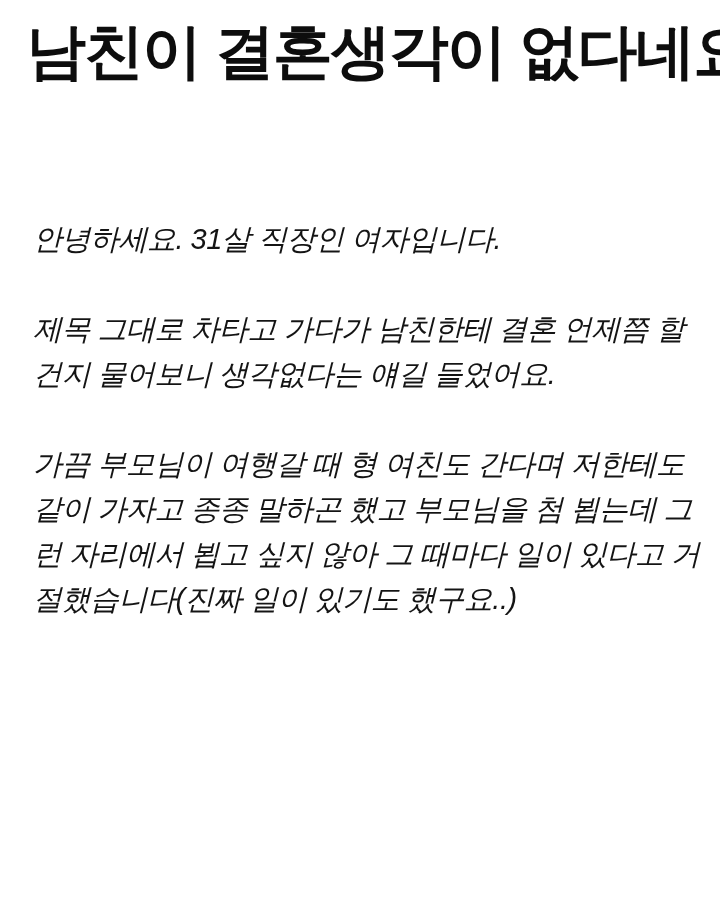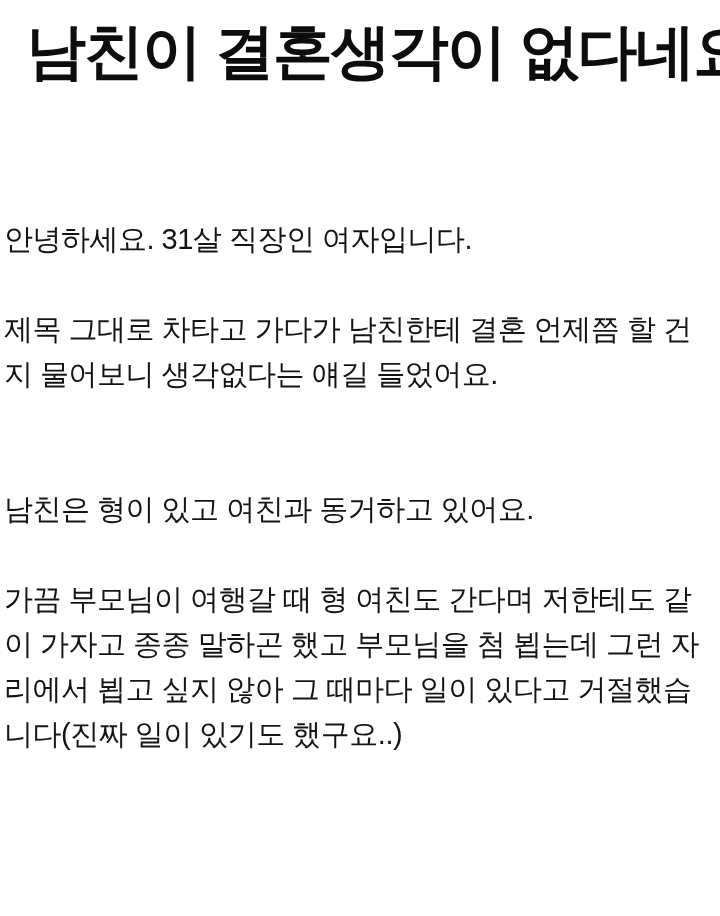--- a/index.html
+++ b/index.html
@@ -21,21 +21,22 @@
     margin: 14px 16px 0 26px;
     font-size: 60px;
     line-height: 1.25;
     font-weight: 600;
     letter-spacing: -2px;
     color: #0d0d0d;
     white-space: nowrap;
   }
   .post-body {
     margin: 0;
-    padding: 128px 16px 0 4px;
+    padding: 128px 16px 0 33px;
+    font-style: italic;
   }
   .post-body p {
     margin: 0 0 45px 0;
     font-size: 29px;
     line-height: 45px;
     font-weight: 400;
     letter-spacing: -0.5px;
     color: #141414;
     word-break: normal;
   }
@@ -48,16 +49,15 @@
 </style>
 </head>
 <body>
 
 <div class="page">
   <h1 class="post-title">남친이 결혼생각이 없다네요.</h1>
 
   <div class="post-body">
     <p>안녕하세요. 31살 직장인 여자입니다.</p>
     <p>제목 그대로 차타고 가다가 남친한테 결혼 언제쯤 할 건지 물어보니 생각없다는 얘길 들었어요.</p>
-    <p class="gap-before">남친은 형이 있고 여친과 동거하고 있어요.</p>
     <p>가끔 부모님이 여행갈 때 형 여친도 간다며 저한테도 같이 가자고 종종 말하곤 했고 부모님을 첨 뵙는데 그런 자리에서 뵙고 싶지 않아 그 때마다 일이 있다고 거절했습니다(진짜 일이 있기도 했구요..)</p>
   </div>
 </div>
 
 </body></html>

